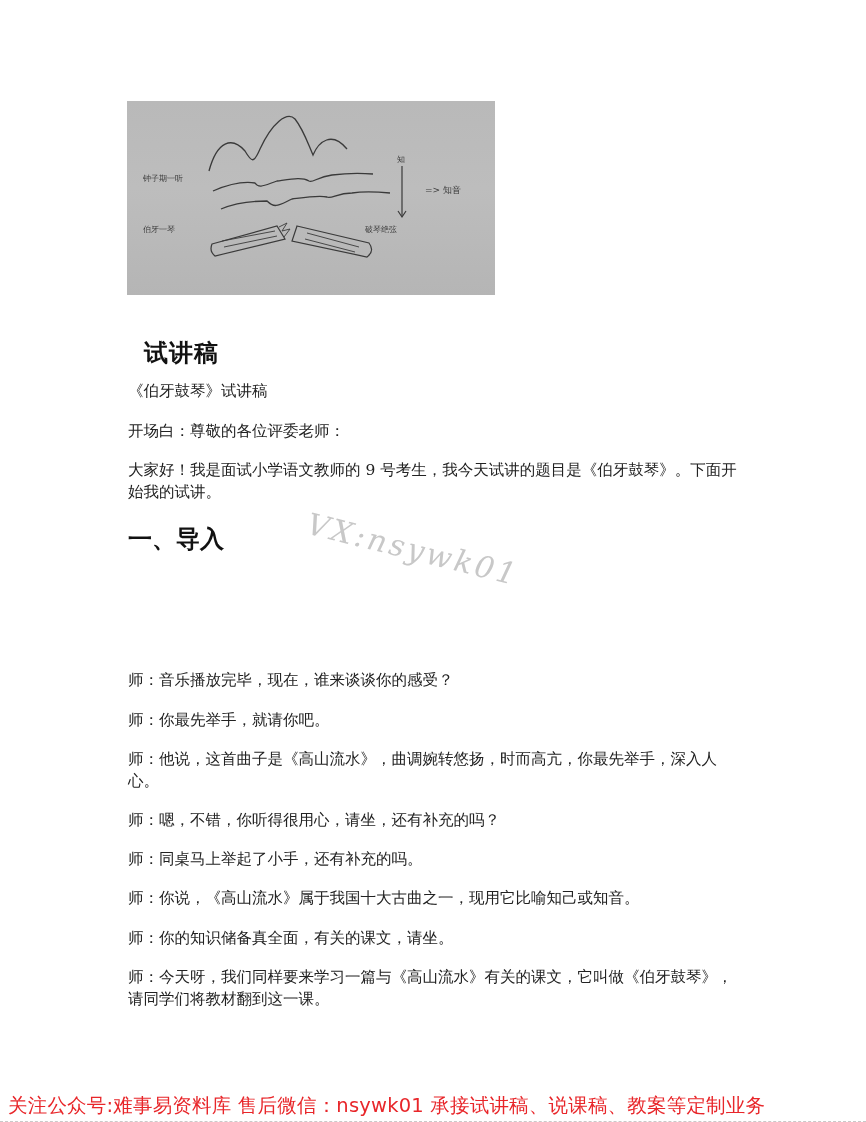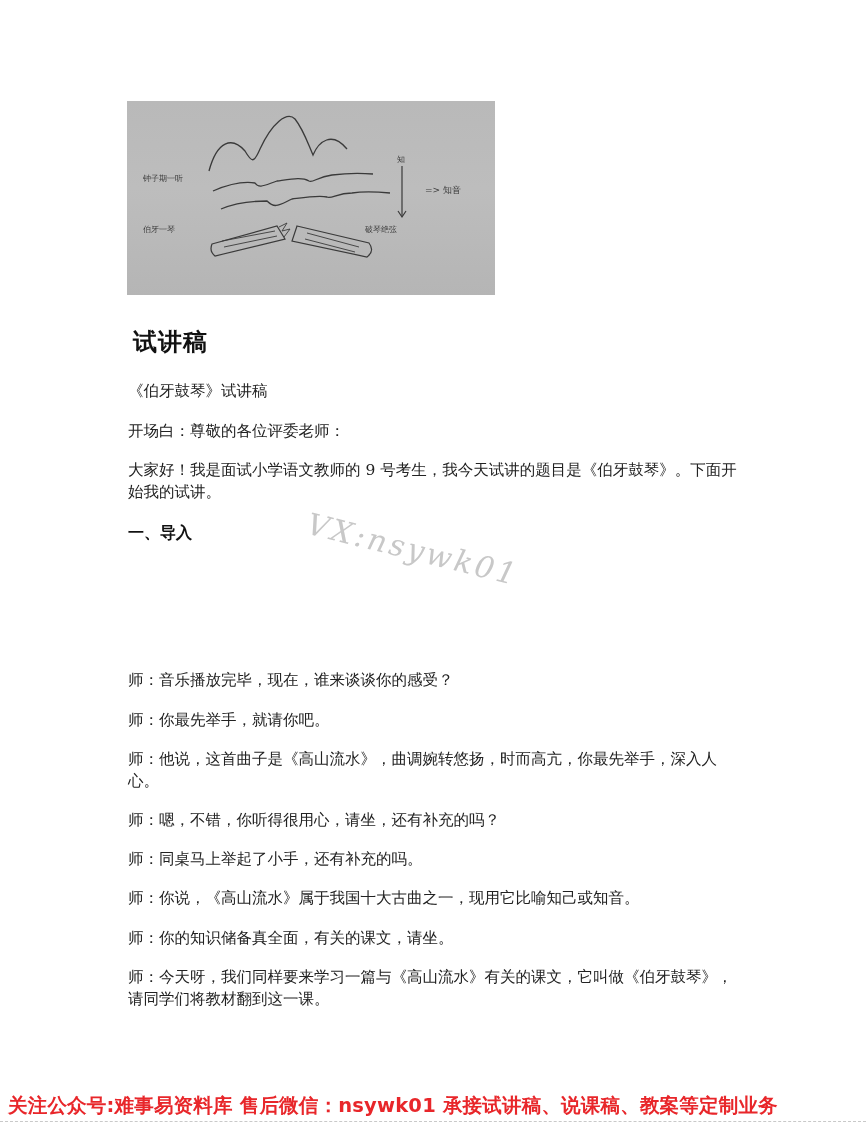--- a/index.html
+++ b/index.html
@@ -5,31 +5,31 @@
   html, body { margin: 0; padding: 0; background: #ffffff; }
   body { width: 866px; height: 1122px; position: relative; overflow: hidden;
          font-family: "DejaVu Serif", "Liberation Serif", serif; color: #1a1a1a; }
   .page { position: absolute; left: 0; top: 0; width: 866px; height: 1122px; }
 
   .photo { position: absolute; left: 127px; top: 101px; width: 368px; height: 194px;
            background: linear-gradient(180deg, #b9b9b9 0%, #bdbdbd 45%, #b5b5b5 100%); overflow: hidden; }
   .photo svg { position: absolute; left: 0; top: 0; width: 368px; height: 194px; }
 
   .doc-title { position: absolute; left: 128px; top: 321px; font-size: 24px; font-weight: bold;
-               font-family: "DejaVu Sans", "Liberation Sans", sans-serif; color: #111; margin: 5px; letter-spacing: 1px; }
+               font-family: "DejaVu Sans", "Liberation Sans", sans-serif; color: #111; margin: 16px; letter-spacing: 1px; }
   .para { position: absolute; left: 128px; width: 612px; font-size: 15.5px; line-height: 22px; color: #222; margin: 0; }
-  .section-heading { position: absolute; left: 128px; top: 523px; font-size: 16px; font-weight: bold;
+  .section-heading { position: absolute; left: 128px; top: 523px; font-size: 24px; font-weight: bold;
                      font-family: "DejaVu Sans", "Liberation Sans", sans-serif; color: #111; margin: 0; }
 
   .watermark { position: absolute; left: 312px; top: 506px; font-size: 30px; color: #c8c8c8;
                font-family: "DejaVu Serif", "Liberation Serif", serif; font-style: italic;
                transform: rotate(14deg); transform-origin: left top; letter-spacing: 3px; white-space: nowrap; }
 
   .footer-banner { position: absolute; left: 0; top: 1092px; width: 866px; height: 30px; }
-  .footer-text { position: absolute; left: 8px; top: 0; font-size: 19.5px; font-weight: bold; color: #e8262a;
+  .footer-text { position: absolute; left: 8px; top: 0; font-size: 19.5px; font-weight: normal; color: #e8262a;
                  font-family: "DejaVu Sans", "Liberation Sans", sans-serif; white-space: nowrap; letter-spacing: 0.2px; }
   .footer-rule { position: absolute; left: 0; bottom: 0; width: 866px; height: 0; border-bottom: 1px dashed #c9c9c9; }
 </style>
 </head>
 <body>
 
 <div class="page">
 
   <div class="photo">
     <svg viewBox="0 0 368 194">

